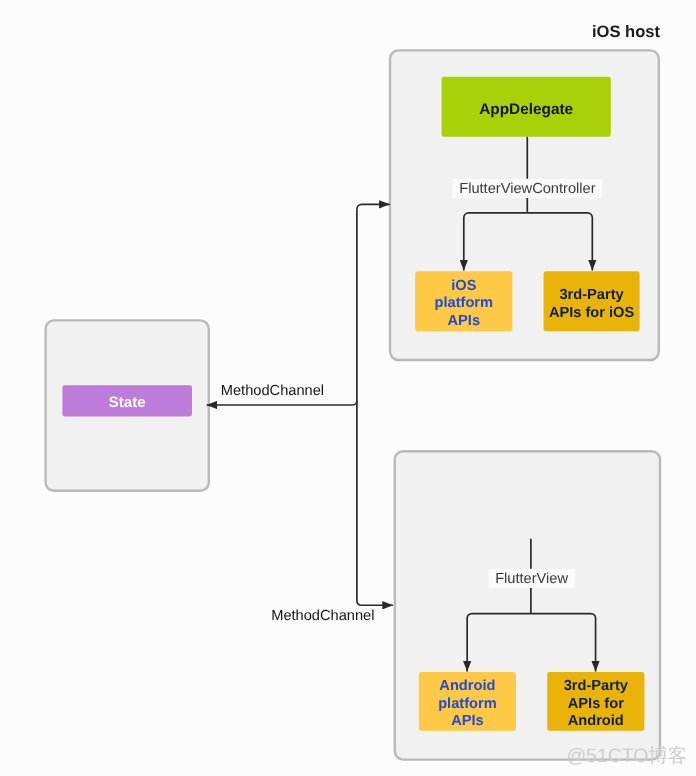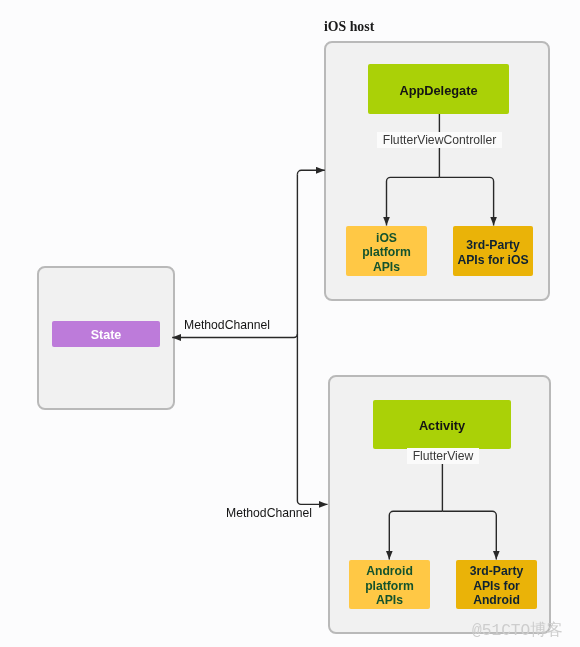--- a/index.html
+++ b/index.html
@@ -15,21 +15,21 @@
 
   
   .host-panel{
     background:#f1f1f1;
     border:2px solid #b9b9b9;
     border-radius:8px;
     box-sizing:border-box;
   }
   .host-title{
     font-size:13.8px;font-weight:bold;color:#1a1a1a;
-    text-align:left;white-space:nowrap;font-family:Liberation Serif, serif;
+    text-align:right;white-space:nowrap;
   }
 
   
   .app-panel{
     background:#f1f1f1;
     border:2px solid #b9b9b9;
     border-radius:8px;
     box-sizing:border-box;
   }
   .app-title{
@@ -41,68 +41,67 @@
     box-sizing:border-box;
     display:flex;align-items:center;justify-content:center;
     text-align:center;
     font-weight:bold;
     line-height:1.2;
     border-radius:2px;
     white-space:pre;
     padding-top:3px;
   }
   .node.green{background:#aad107;color:#141414;font-size:12.8px;}
-  .node.orange{background:#ffc845;color:#14532d;font-size:12.2px;}
+  .node.orange{background:#ffc845;color:#1d4ed8;font-size:12.2px;}
   .node.blue{background:#eab308;color:#0e2233;font-size:12.2px;}
   .node.purple{background:#bd7bda;color:#ffffff;font-size:12.5px;border-radius:2px;}
 
   
   .edge-label{
     font-size:12.2px;color:#3a3a3a;white-space:nowrap;
     text-align:center;z-index:3;
   }
   .edge-label.boxed{background:#fbfbfb;padding:1px 3px;}
   .edge-label.dark{color:#151515;}
 
   
   svg.conn{position:absolute;left:0;top:0;width:580px;height:647px;overflow:visible;z-index:1;}
   svg.conn path,svg.conn line{fill:none;stroke:#282828;stroke-width:1.4;}
   svg.conn marker path{fill:#282828;stroke:none;}
 
   .watermark{
     font-size:16.2px;color:#cdcdcd;white-space:nowrap;
-    font-family:Liberation Mono, monospace;
+    font-family:Liberation Sans, sans-serif;
   }
 </style>
 </head>
 <body>
 
 <div id="stage">
 
   <div class="abs host-title" style="left:324px;top:19px;width:226px;">iOS host</div>
 
   <div class="abs host-panel" style="left:324px;top:41px;width:226px;height:260px;"></div>
 
   <div class="abs node green" style="left:368px;top:64px;width:141px;height:50px;">AppDelegate</div>
 
-  <div class="abs edge-label boxed" style="left:377px;top:132px;width:119px;">FlutterViewController</div>
+  <div class="abs edge-label boxed" style="left:377px;top:149px;width:119px;">FlutterViewController</div>
 
   <div class="abs node orange" style="left:346px;top:226px;width:81px;height:50px;">iOS
 platform
 APIs</div>
 
   <div class="abs node blue" style="left:453px;top:226px;width:80px;height:50px;">3rd-Party
 APIs for iOS</div>
 
 
   <div class="abs host-panel" style="left:328px;top:375px;width:223px;height:259px;"></div>
 
-  <div class="abs node green" style="left:373px;top:400px;width:138px;height:49px;">Activity</div>
 
-  <div class="abs edge-label boxed" style="left:407px;top:448px;width:66px;">FlutterView</div>
+  <div class="abs edge-label boxed" style="left:407px;top:474px;width:66px;">FlutterView</div>
 
   <div class="abs node orange" style="left:349px;top:560px;width:81px;height:49px;">Android
 platform
 APIs</div>
 
   <div class="abs node blue" style="left:456px;top:560px;width:81px;height:49px;">3rd-Party
 APIs for
 Android</div>
 
 

